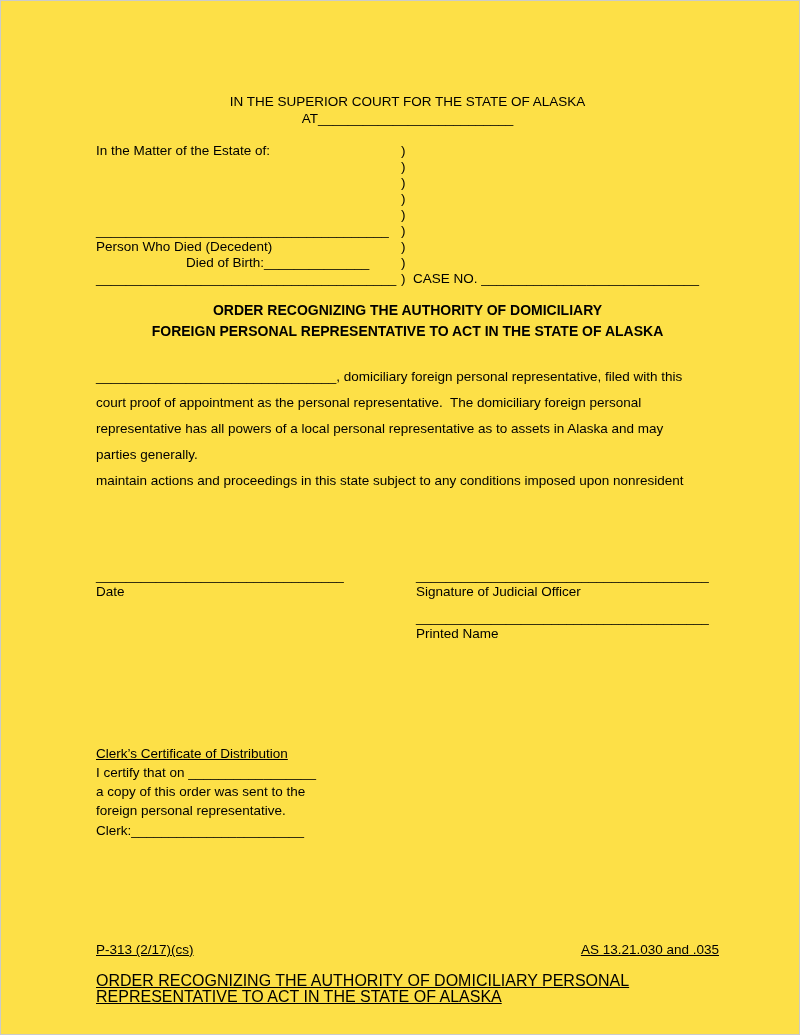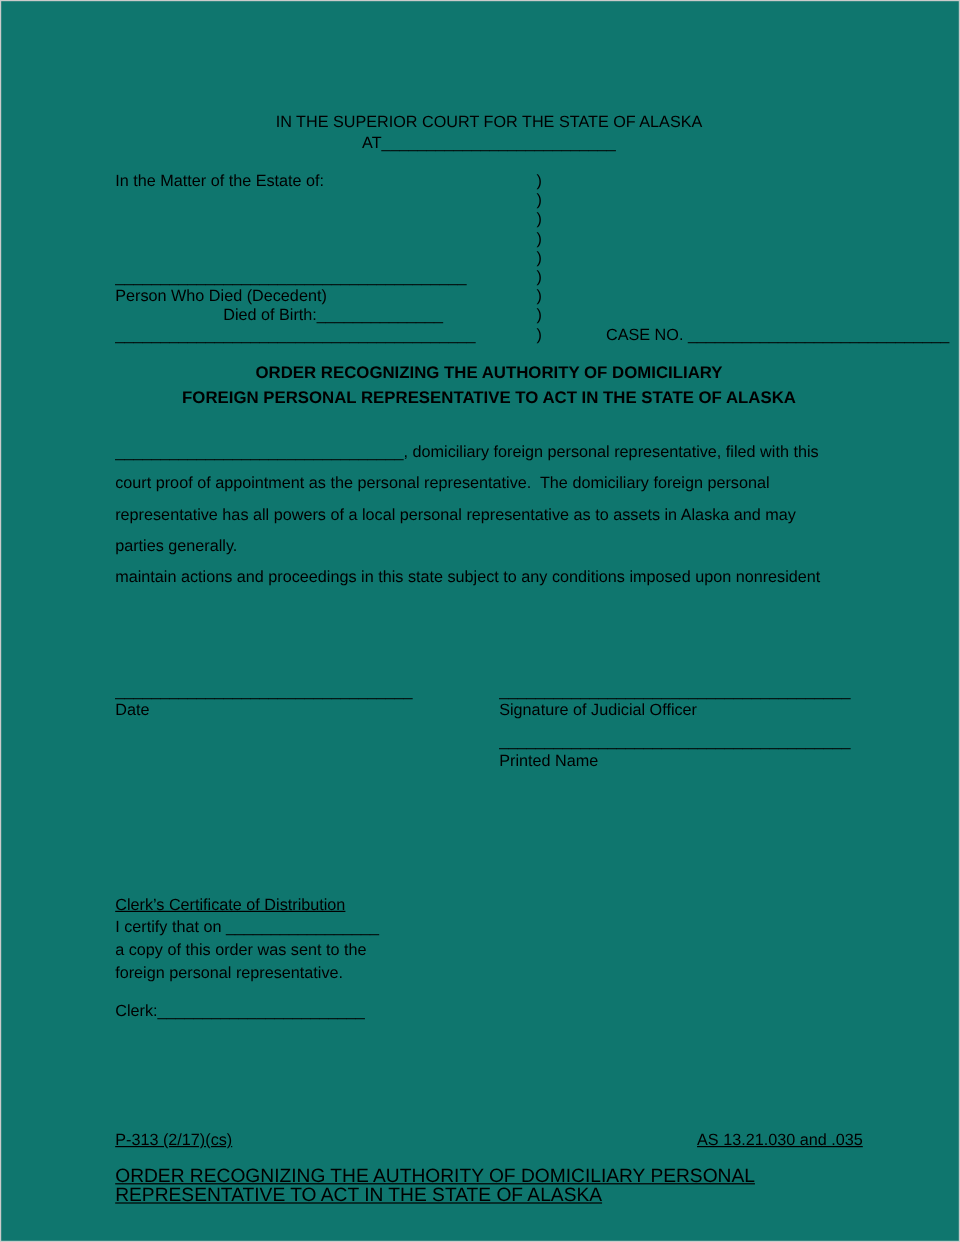--- a/index.html
+++ b/index.html
@@ -4,33 +4,33 @@
 <style>
   * { margin: 0; padding: 0; box-sizing: border-box; }
   html, body { background: #ffffff; }
   body {
     font-family: "Liberation Sans", "DejaVu Sans", sans-serif;
     color: #000000;
   }
   .page {
     width: 800px;
     height: 1035px;
-    background: #0f766e;
+    background: #fde047;
     border: 1px solid #cbcbcb;
     padding: 92px 80px 0 95px;
     font-size: 13.5px;
     line-height: 17px;
     position: relative;
     overflow: hidden;
   }
   .center { text-align: center; }
   .at-line { white-space: pre; }
 
   .caption { margin-top: 16px; line-height: 16px; }
-  .cap-row { display: flex; white-space: pre; gap: 46px; }
+  .cap-row { display: flex; white-space: pre; }
   .cap-left { flex: 0 0 305px; width: 305px; }
   .cap-left.indent { padding-left: 90px; }
   .paren { flex: 0 0 12px; }
   .case-no { margin-left: 0; white-space: pre; }
 
   .title-block {
     margin-top: 13px;
     text-align: center;
     font-weight: bold;
     font-size: 14px;
@@ -42,21 +42,21 @@
 
   .sig-block { margin-top: 74px; line-height: 16px; }
   .sig-row { display: flex; }
   .sig-left { flex: 0 0 250px; margin-right: 70px; white-space: pre; }
   .sig-right { flex: 1; white-space: pre; }
   .sig-gap { margin-top: 10px; }
 
   .clerk-block { margin-top: 102px; line-height: 19px; }
   .clerk-heading { text-decoration: underline; }
   .clerk-line { white-space: pre; }
-  .clerk-sign { margin-top: 13px; white-space: pre; }
+  .clerk-sign { margin-top: 1px; white-space: pre; }
 
   .footer {
     position: absolute;
     top: 941px;
     left: 95px;
     right: 80px;
     line-height: 16px;
     text-decoration: underline;
   }
   .footer-row { display: flex; justify-content: space-between; }

